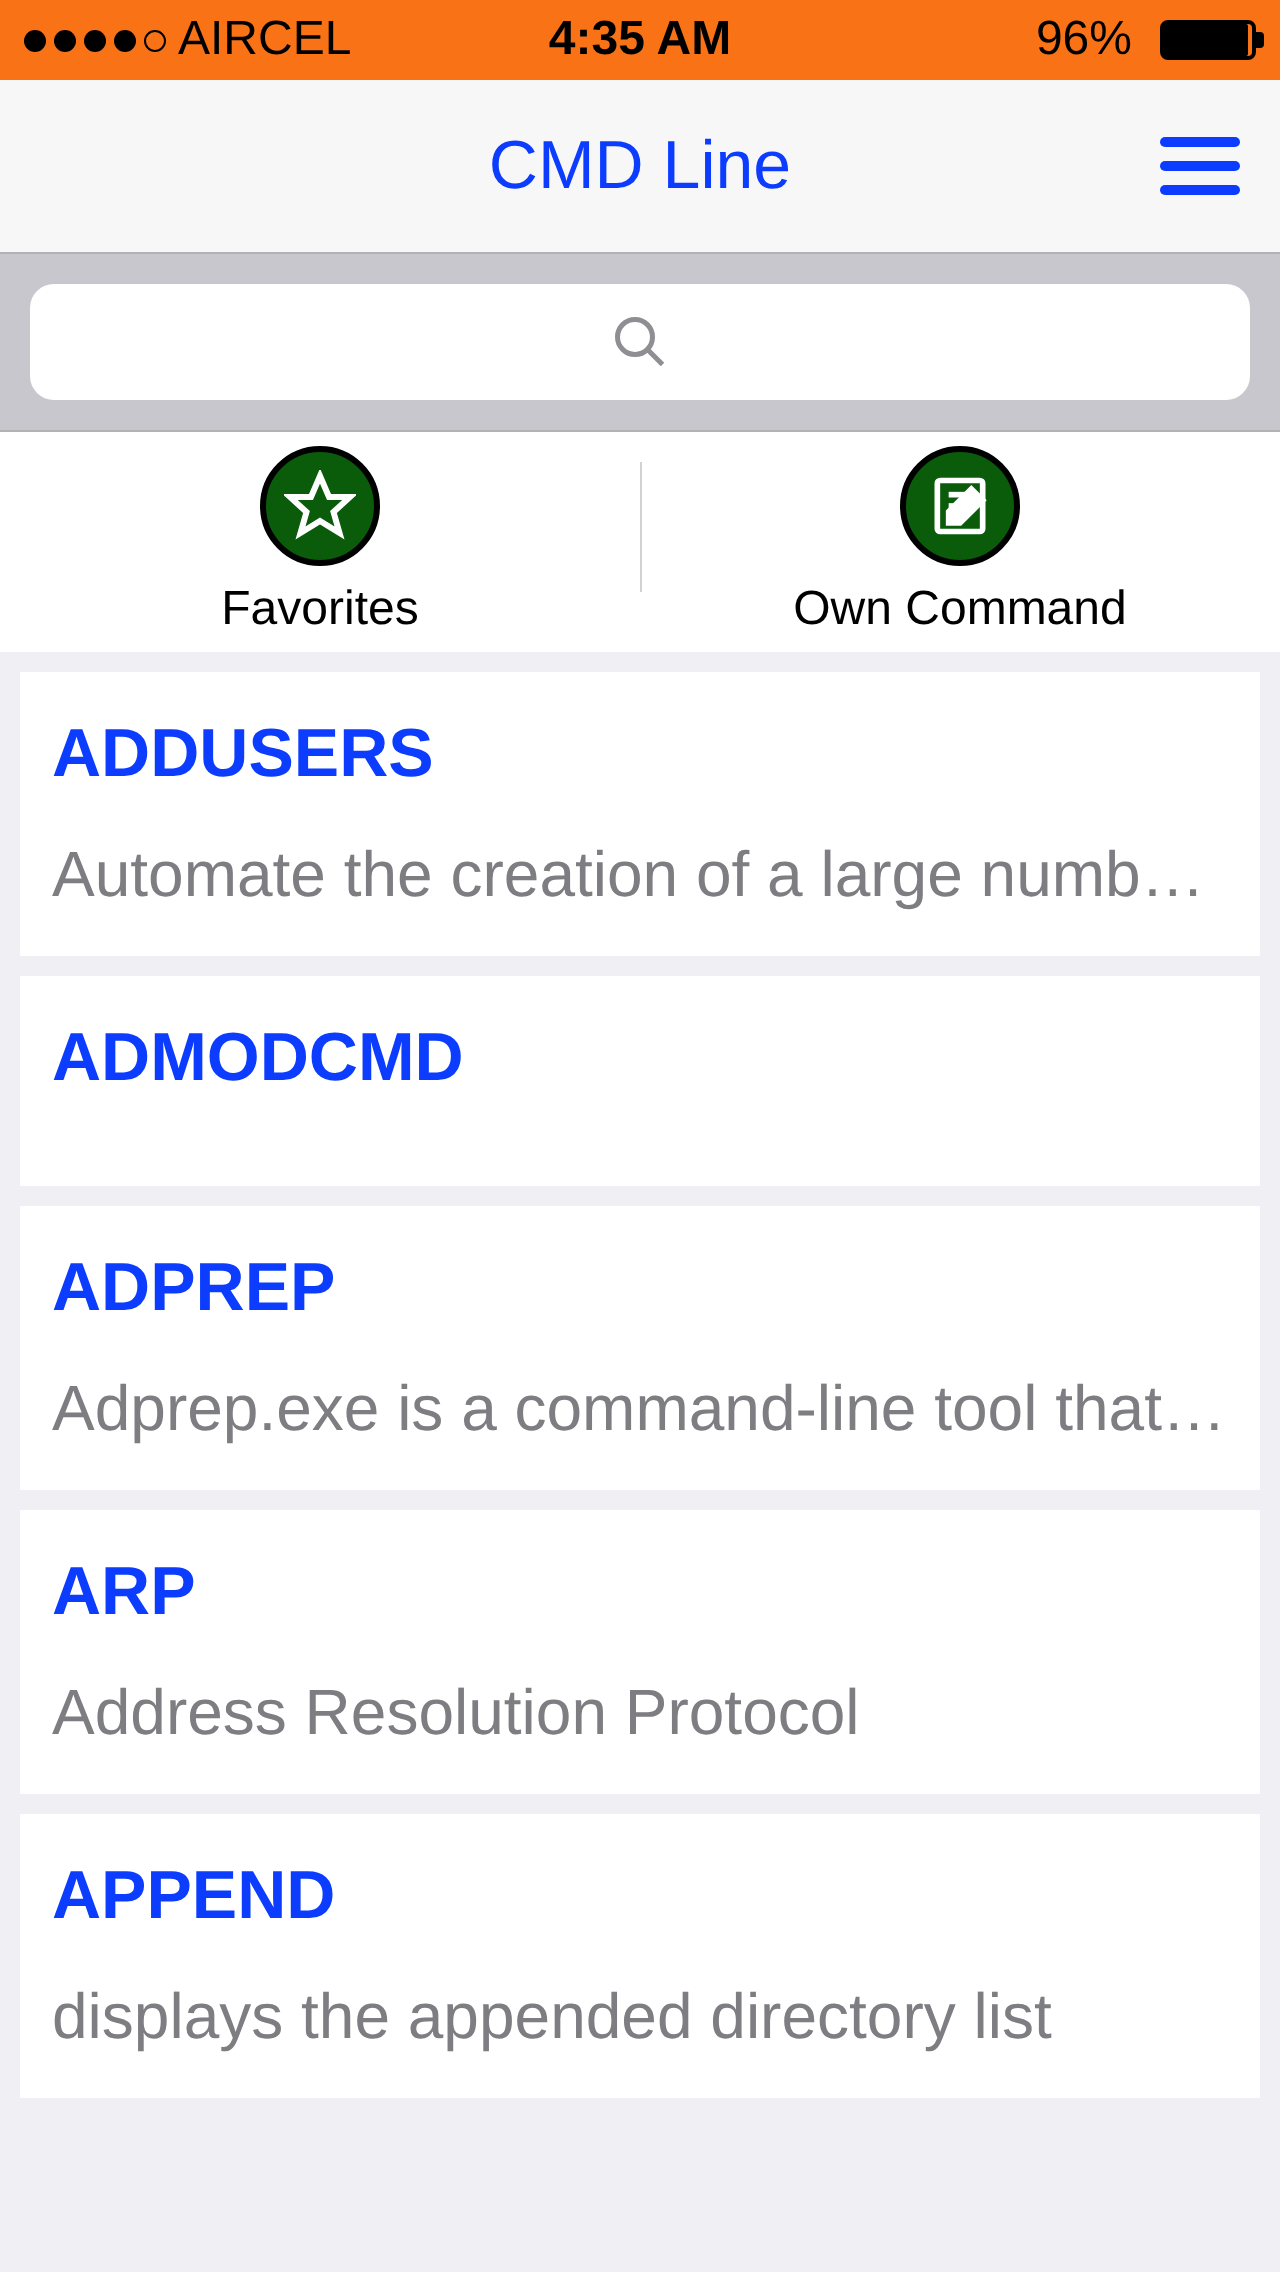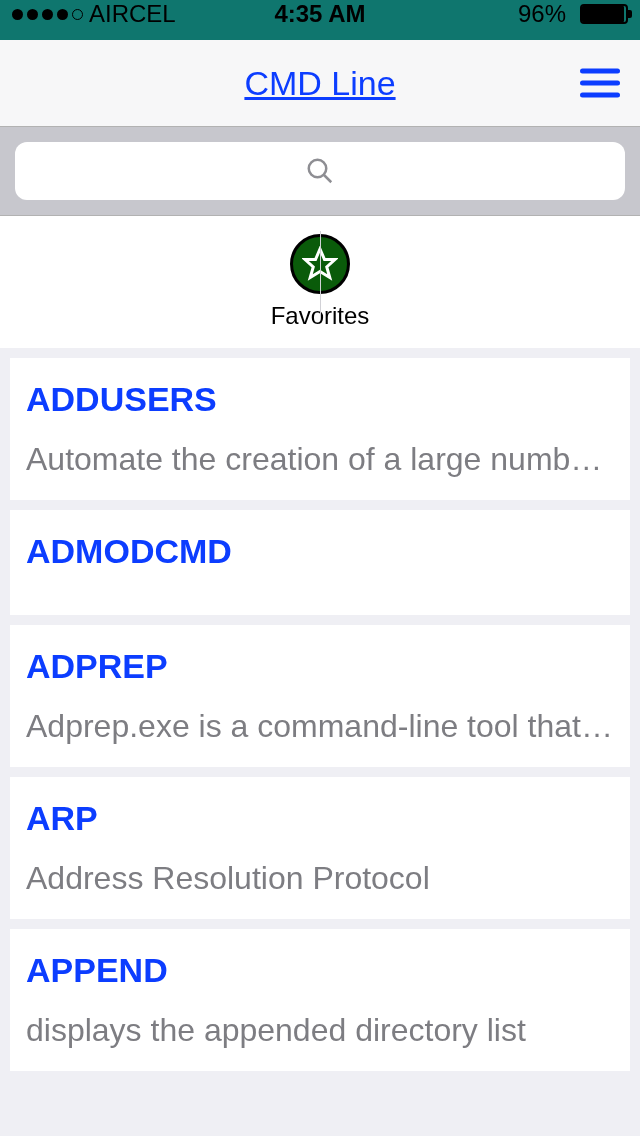--- a/index.html
+++ b/index.html
@@ -5,23 +5,23 @@
     * { margin: 0; padding: 0; box-sizing: border-box; }
     body {
       width: 640px;
       height: 1136px;
       font-family: -apple-system, "Helvetica Neue", Helvetica, Arial, sans-serif;
       background: #efeff4;
       overflow: hidden;
     }
     .status-bar {
       height: 40px;
-      background: #0f766e;
-      display: flex;
-      align-items: flex-start;
+      background: #f97316;
+      display: flex;
+      align-items: center;
       justify-content: space-between;
       padding: 0 12px;
       font-size: 24px;
       font-weight: 500;
       color: #000;
     }
     .status-left { display: flex; align-items: center; gap: 6px; }
     .signal-dots { display: flex; gap: 4px; align-items: center; }
     .dot { width: 11px; height: 11px; border-radius: 50%; background: #000; }
     .dot.empty { background: transparent; border: 1.5px solid #000; }
@@ -45,21 +45,20 @@
       border-bottom: 1px solid #b2b2b2;
       position: relative;
       display: flex;
       align-items: center;
       justify-content: center;
     }
     .nav-title {
       color: #0c3dff;
       font-size: 34px;
       font-weight: 400;
-      text-decoration: underline;
     }
     .hamburger {
       position: absolute;
       right: 20px;
       top: 50%;
       transform: translateY(-50%);
       display: flex;
       flex-direction: column;
       gap: 7px;
       cursor: pointer;
@@ -79,21 +78,21 @@
       height: 58px;
       display: flex;
       align-items: center;
       justify-content: center;
     }
     .search-icon-svg { width: 30px; height: 30px; }
 
     .tabs {
       background: #fff;
       display: flex;
-      height: 132px;
+      height: 110px;
       position: relative;
     }
     .tab {
       flex: 1;
       display: flex;
       flex-direction: column;
       align-items: center;
       justify-content: center;
       gap: 8px;
       cursor: pointer;
@@ -185,20 +184,31 @@
 <div class="tabs">
   <div class="tab">
     <div class="tab-icon-circle">
       <svg width="36" height="36" viewBox="0 0 24 24" fill="none" stroke="#fff" stroke-width="2">
         <polygon points="12,2 15,9 22,9 16.5,14 18.5,21 12,17 5.5,21 7.5,14 2,9 9,9"></polygon>
       </svg>
     </div>
     <span class="tab-label">Favorites</span>
   </div>
   <div class="tab-divider"></div>
+  <div class="tab">
+    <div class="tab-icon-circle">
+      <svg width="34" height="34" viewBox="0 0 24 24" fill="none" stroke="#fff" stroke-width="2">
+        <rect x="4" y="3" width="16" height="18" rx="1"></rect>
+        <line x1="8" y1="8" x2="14" y2="8"></line>
+        <line x1="8" y1="12" x2="14" y2="12"></line>
+        <path d="M16 6 L20 10 L12 18 L8 18 L8 14 Z" fill="#fff"></path>
+      </svg>
+    </div>
+    <span class="tab-label">Own Command</span>
+  </div>
 </div>
 
 <div class="list">
   <div class="card">
     <div class="card-title">ADDUSERS</div>
     <div class="card-desc">Automate the creation of a large number of users</div>
   </div>
   <div class="card">
     <div class="card-title">ADMODCMD</div>
   </div>

